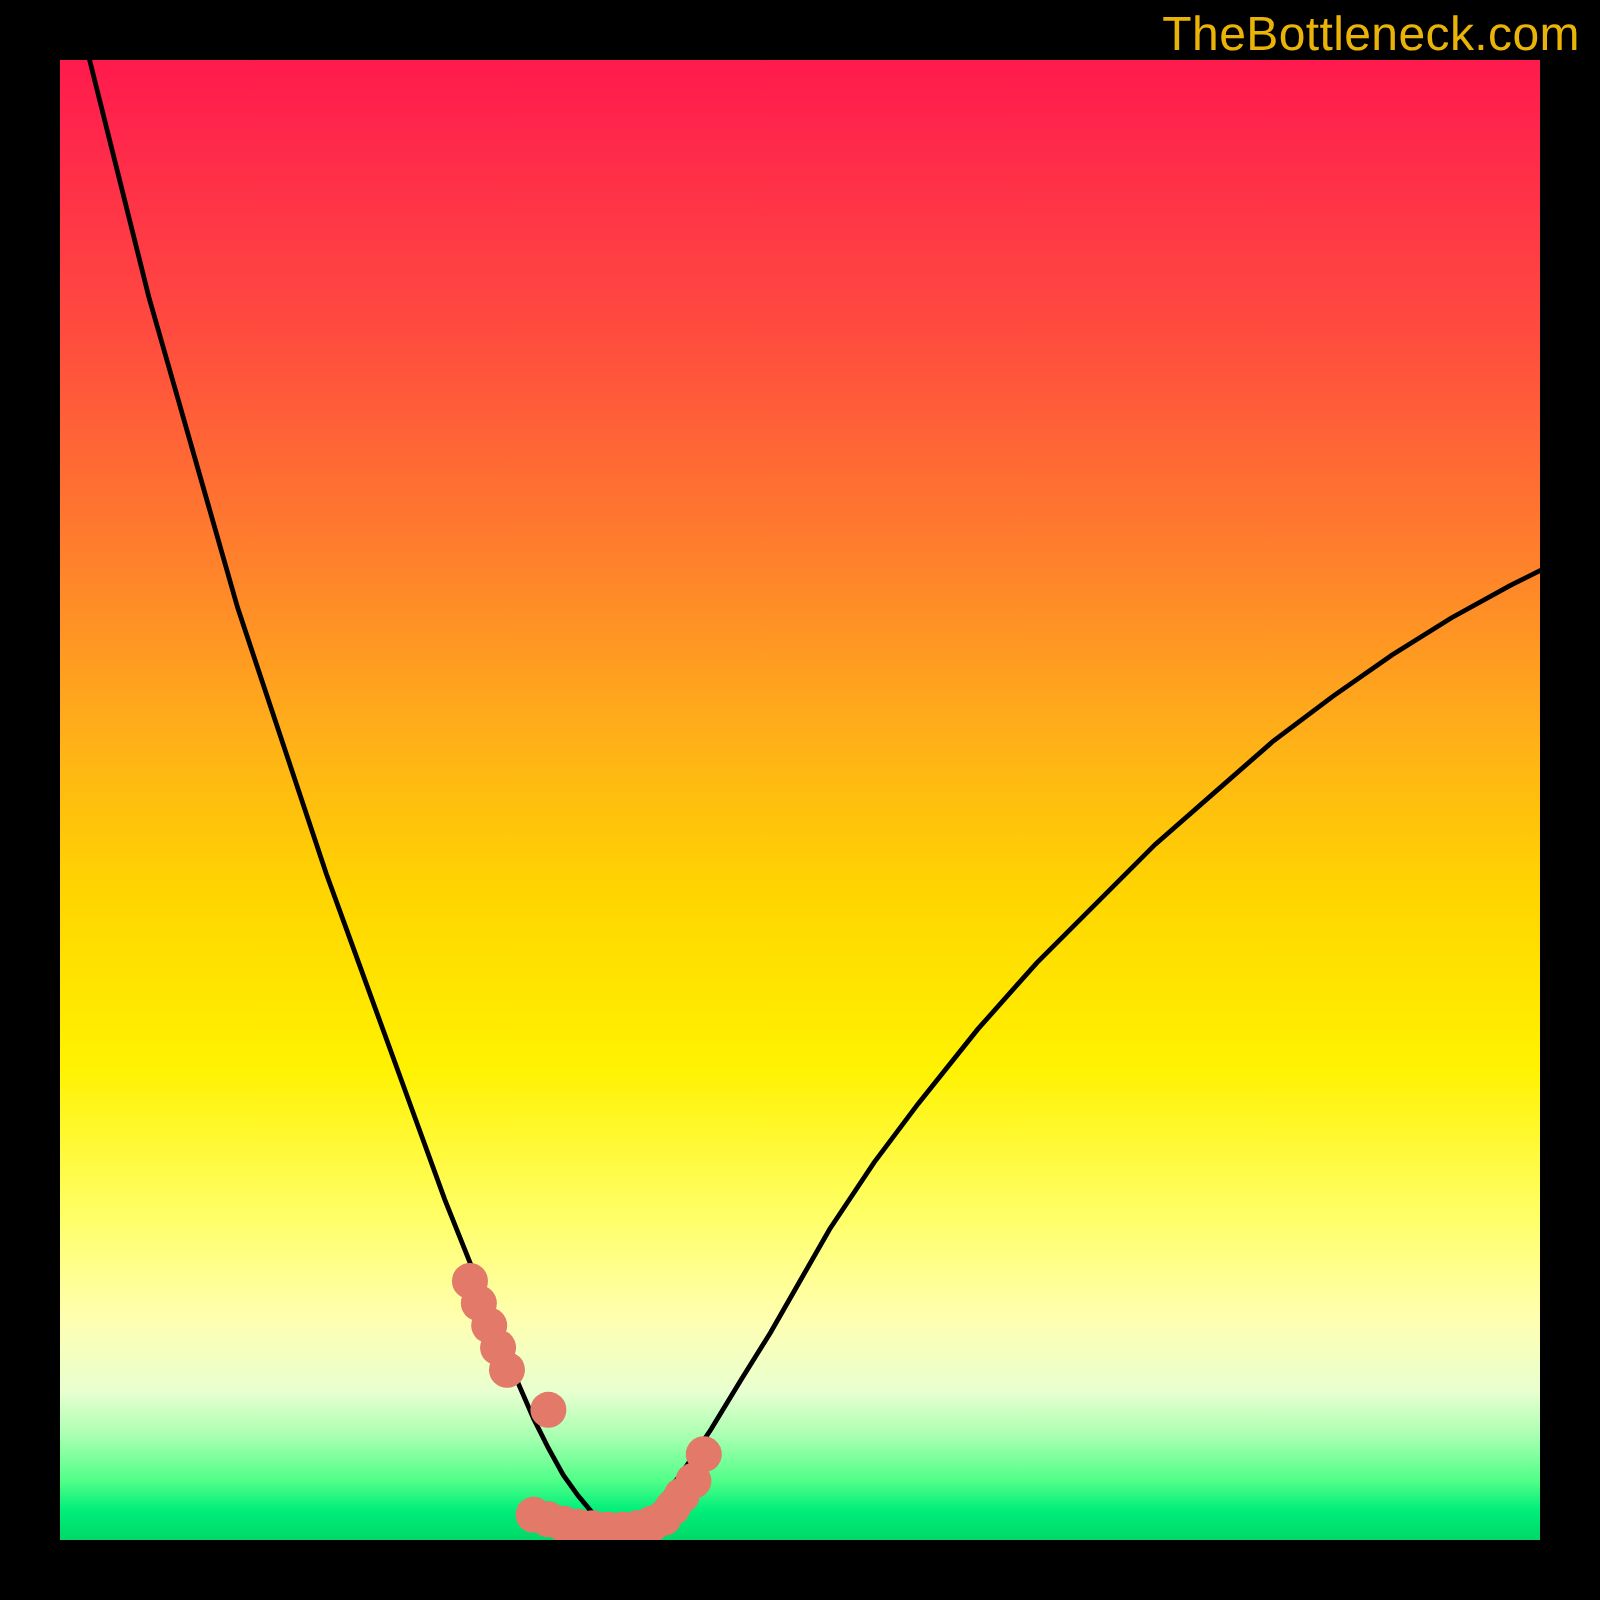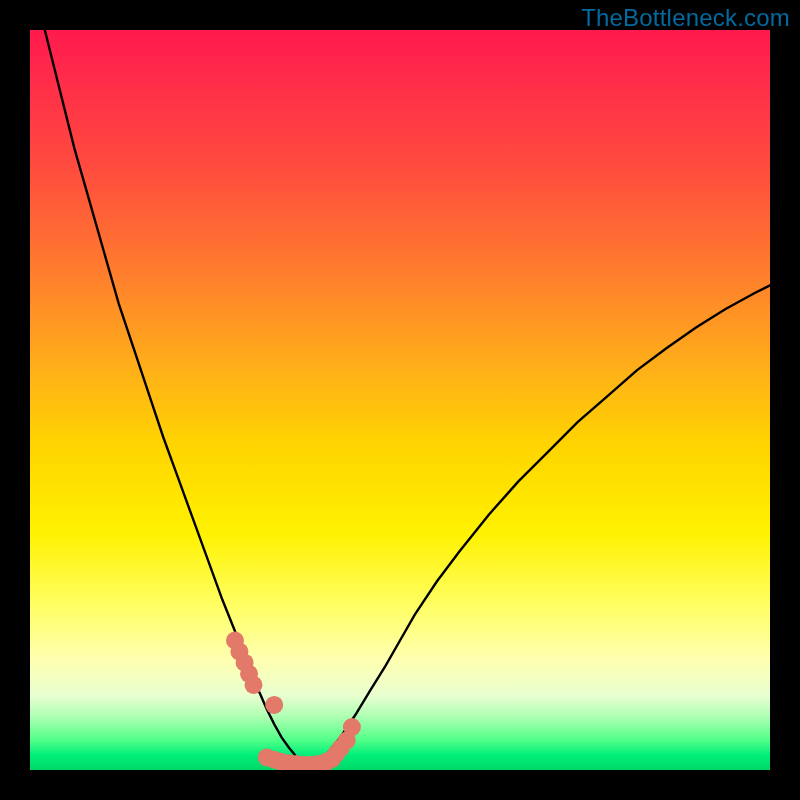--- a/index.html
+++ b/index.html
@@ -38,21 +38,21 @@
       #ffffb0 85%,
       #e8ffd0 90%,
       #a8ffb0 93%,
       #50ff88 96%,
       #00ee7a 98%,
       #00d868 100%);
   }
   .watermark {
     position: absolute;
     top: 4px; right: 10px;
-    color: #0369a1;
+    color: #eab308;
     font-size: 24px;
     font-weight: 500;
     letter-spacing: 0.2px;
     font-family: Arial, Helvetica, sans-serif;
   }
   svg.curves {
     position: absolute;
     left: 0; top: 0;
     width: 740px; height: 740px;
   }

